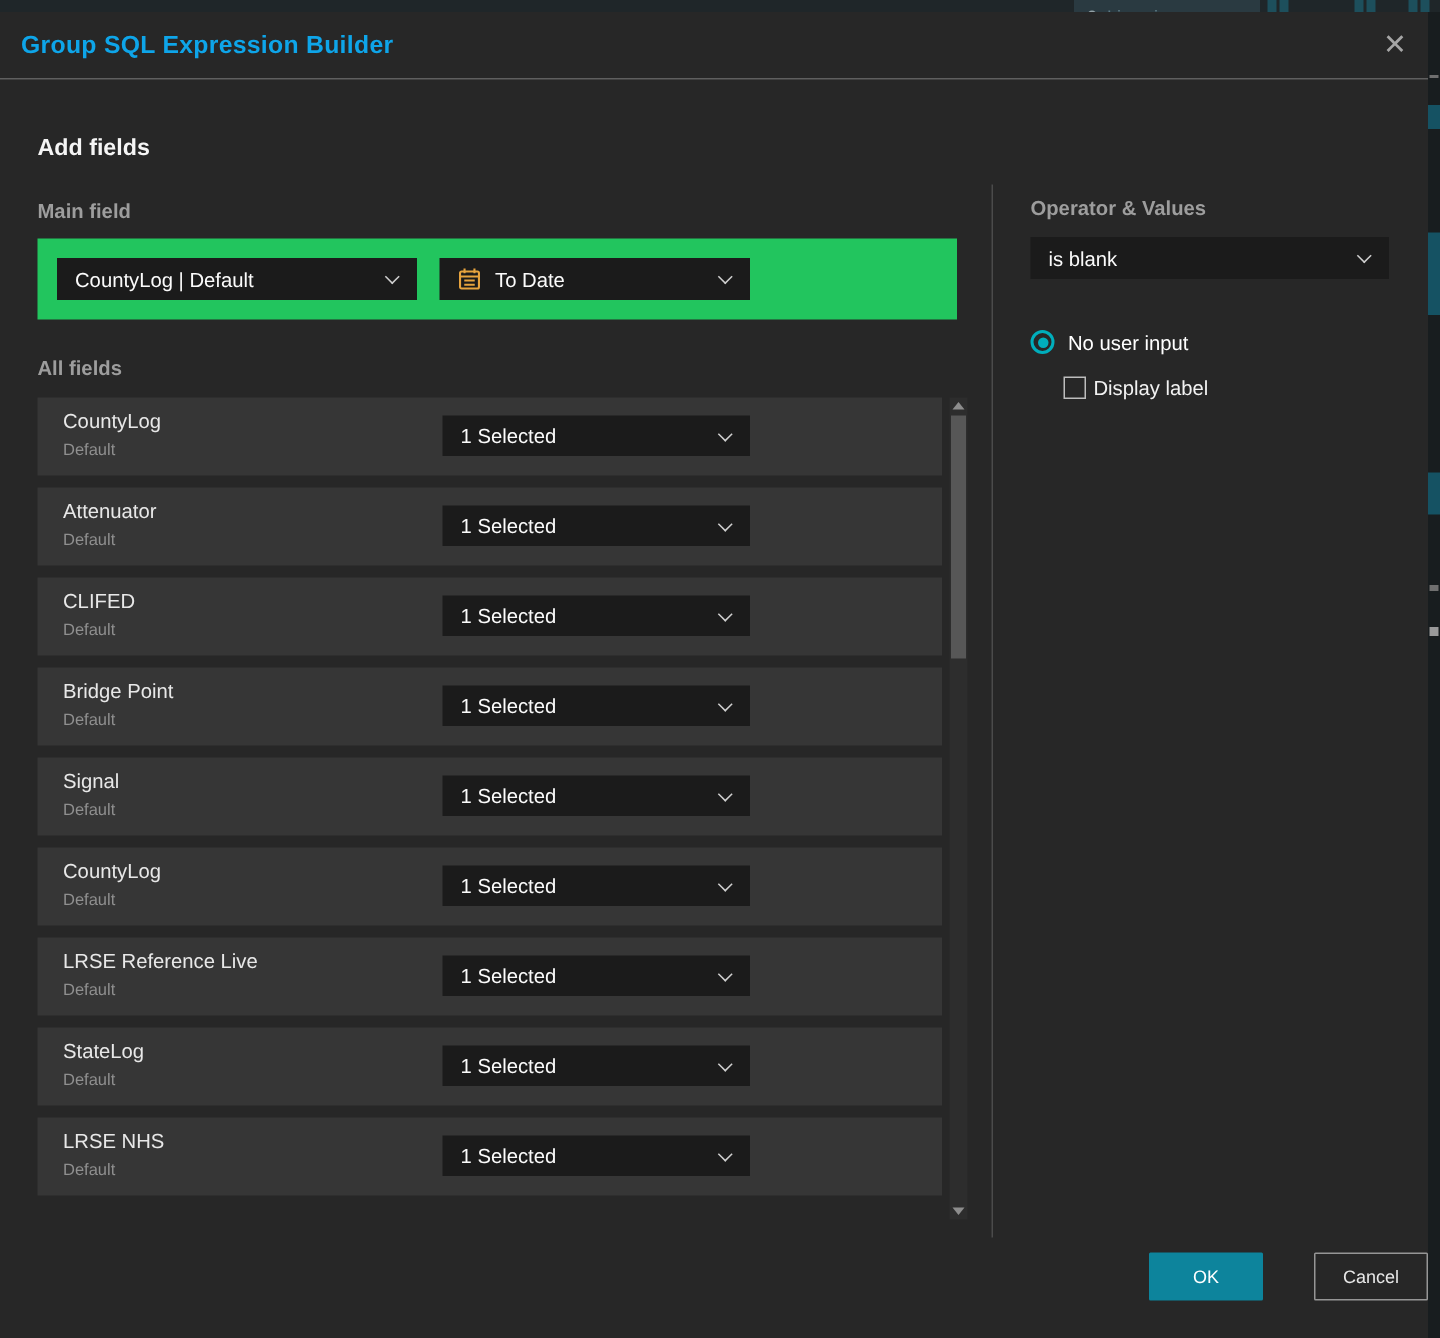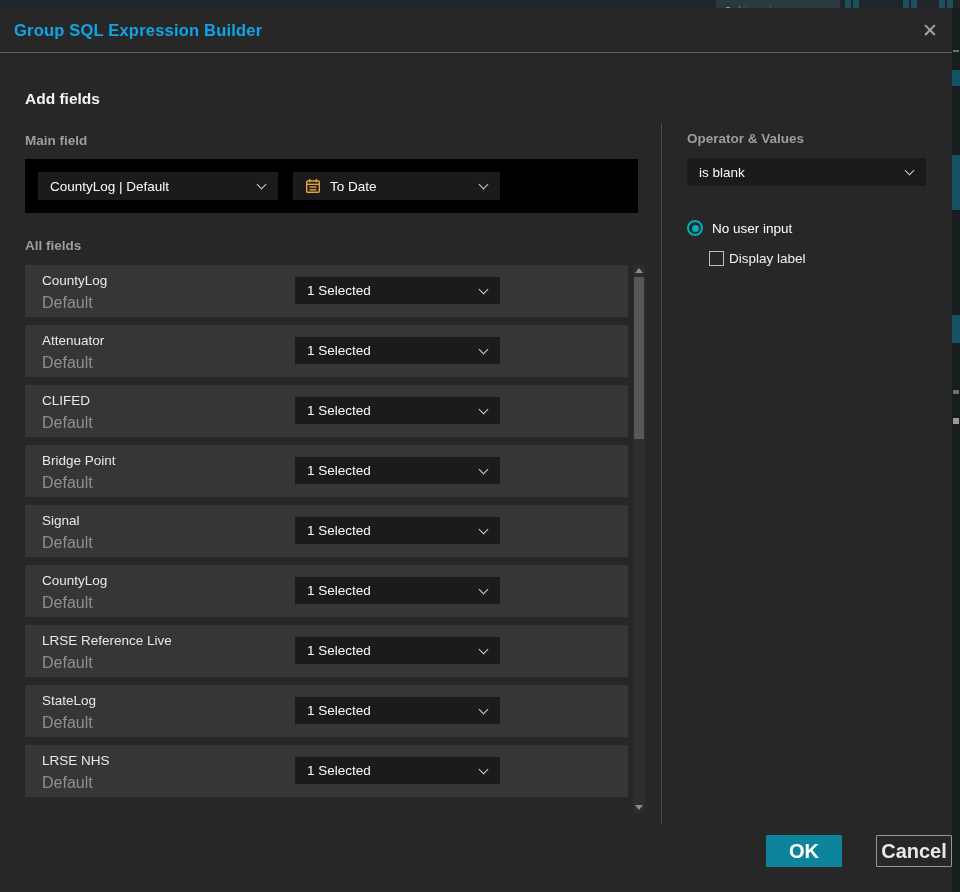--- a/index.html
+++ b/index.html
@@ -42,30 +42,30 @@
 
   
   .dropdown { position:absolute; background:#1b1b1b; height:28px; cursor:pointer;
               display:flex; align-items:center; padding:0 28px 0 12px; }
   .dropdown .dd-text { font-size:13.5px; color:#fbfbfb; white-space:nowrap; }
   .chev { position:absolute; right:13px; top:9px; width:7px; height:7px;
           border-right:1.6px solid #cfcfcf; border-bottom:1.6px solid #cfcfcf;
           transform:rotate(45deg); }
 
   
-  .main-box { position:absolute; left:25px; top:151px; width:613px; height:54px; background:#000000; }
+  .main-box { position:absolute; left:25px; top:151px; width:613px; height:54px; background:#22c55e; }
   .dd-field { left:13px; top:13px; width:240px; }
   .dd-type  { left:268px; top:13px; width:207px; }
   .cal-icon { margin-right:9px; flex:0 0 auto; display:block; }
 
   
   .fields-list { position:absolute; left:25px; top:257px; width:603px; }
   .field-row { position:relative; width:603px; height:52px; background:#363636; margin-bottom:8px; }
   .row-name { position:absolute; left:17px; top:8px;  font-size:13.5px; color:#e8e8e8; }
-  .row-sub  { position:absolute; left:17px; top:29px; font-size:16px; color:#8f8f8f; }
+  .row-sub  { position:absolute; left:17px; top:29px; font-size:11px; color:#8f8f8f; }
   .row-dd   { left:270px; top:12px; width:205px; height:27px; }
   .row-dd .chev { top:9px; }
 
   
   .scrollbar { position:absolute; left:633px; top:257px; width:12px; height:548px; background:#2d2d2d; }
   .sb-thumb { position:absolute; left:1px; top:12px; width:10px; height:162px; background:#575757; }
   .sb-up   { position:absolute; left:2px; top:3px;    width:0; height:0;
              border-left:4px solid transparent; border-right:4px solid transparent; border-bottom:5px solid #8d8d8d; }
   .sb-down { position:absolute; left:2px; bottom:3px; width:0; height:0;
              border-left:4px solid transparent; border-right:4px solid transparent; border-top:5px solid #8d8d8d; }
@@ -79,22 +79,22 @@
   .radio-row { position:absolute; left:687px; top:212px; display:flex; align-items:center; gap:9px; cursor:pointer; }
   .radio { width:16px; height:16px; border-radius:50%; border:2px solid #00aebc; position:relative; background:#272727; flex:0 0 auto; }
   .radio::after { content:""; position:absolute; inset:2.5px; border-radius:50%; background:#00aebc; }
   .radio-label { font-size:13.5px; color:#ffffff; }
 
   .check-row { position:absolute; left:709px; top:243px; display:flex; align-items:flex-end; gap:5px; cursor:pointer; }
   .checkbox { width:15px; height:15px; border:1px solid #bdbdbd; background:transparent; flex:0 0 auto; }
   .check-label { font-size:13.5px; color:#f2f2f2; }
 
   
-  .btn { position:absolute; top:827px; width:76px; height:32px; font-size:20px;
-         font-family:"Liberation Sans",sans-serif; cursor:pointer; border-radius:1px;font-weight:bold; }
+  .btn { position:absolute; top:827px; width:76px; height:32px; font-size:12px;
+         font-family:"Liberation Sans",sans-serif; cursor:pointer; border-radius:1px; }
   .btn-ok { left:766px; background:#0d849c; color:#ffffff; border:1px solid #0d849c; }
   .btn-cancel { left:876px; background:transparent; color:#e8e8e8; border:1px solid #969696; }
 </style>
 </head>
 <body>
 
 <div class="top-strip">
   <div class="live-pill">
     <span class="live-dot"></span>
     <span class="live-text">Live view</span>

